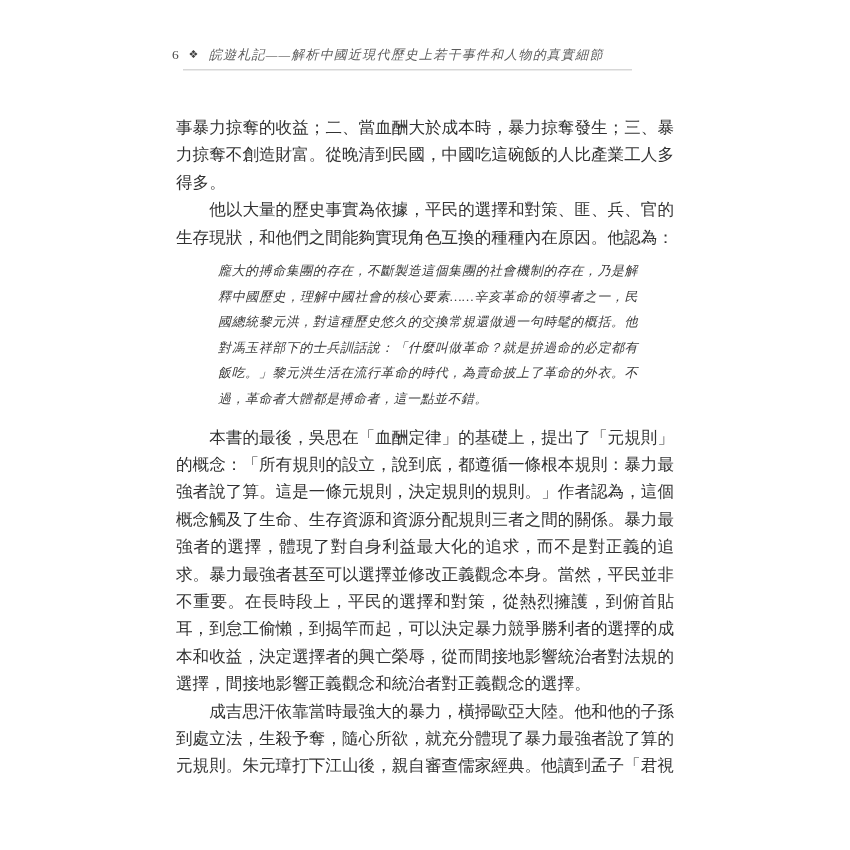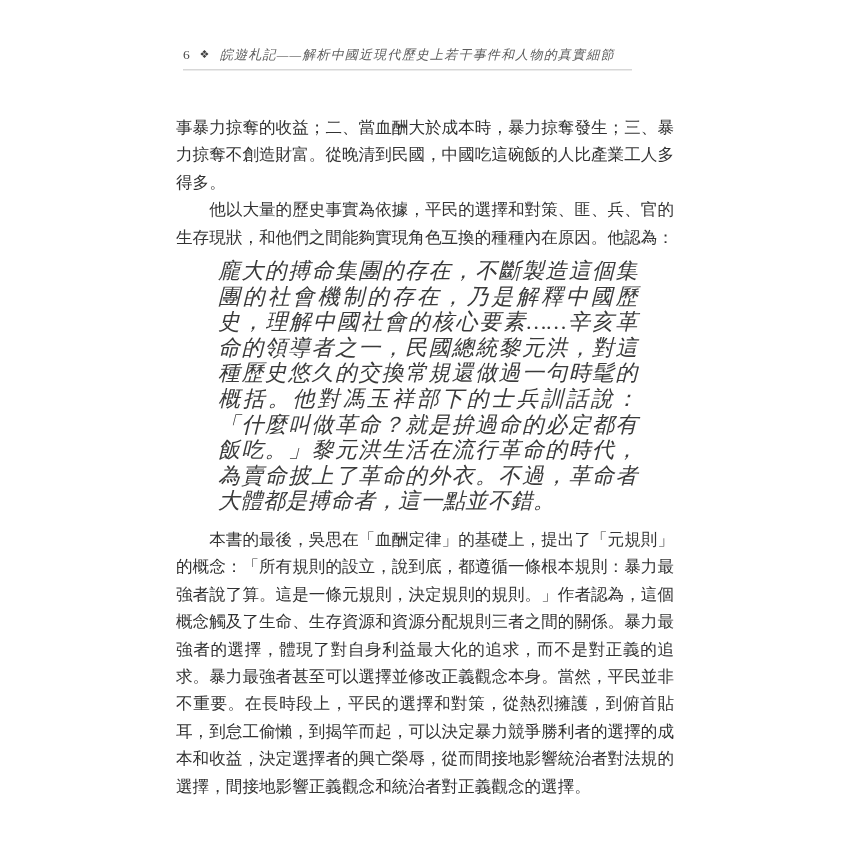--- a/index.html
+++ b/index.html
@@ -10,21 +10,21 @@
   .page {
     position: relative;
     width: 850px;
     height: 850px;
     background: #ffffff;
     overflow: hidden;
     font-family: "Liberation Serif", "DejaVu Serif", serif;
   }
   .running-head {
     position: absolute;
-    left: 183px;
+    left: 172px;
     top: 46px;
     width: 500px;
     font-size: 13px;
     color: #5c5c5c;
     letter-spacing: 1.2px;
     white-space: nowrap;
   }
   .running-head .page-num {
     font-size: 13.5px;
     color: #4a4a4a;
@@ -61,21 +61,21 @@
     overflow-wrap: anywhere;
   }
   .text-column p {
     margin: 0;
   }
   .indent {
     text-indent: 2em;
   }
   .quote {
     margin: 7px 36px 12px 42px;
-    font-size: 22px;
+    font-size: 13px;
     line-height: 25.6px;
     letter-spacing: 0.5px;
     font-style: italic;
     color: #3a3a3a;
     text-align: justify;
   }
 </style>
 </head>
 <body>
 
@@ -87,15 +87,16 @@
     <span class="head-title">皖遊札記——解析中國近現代歷史上若干事件和人物的真實細節</span>
   </header>
 
   <div class="head-rule"></div>
 
   <main class="text-column">
     <p class="body-par">事暴力掠奪的收益；二、當血酬大於成本時，暴力掠奪發生；三、暴力掠奪不創造財富。從晚清到民國，中國吃這碗飯的人比產業工人多得多。</p>
     <p class="body-par indent">他以大量的歷史事實為依據，平民的選擇和對策、匪、兵、官的生存現狀，和他們之間能夠實現角色互換的種種內在原因。他認為：</p>
     <blockquote class="quote">龐大的搏命集團的存在，不斷製造這個集團的社會機制的存在，乃是解釋中國歷史，理解中國社會的核心要素……辛亥革命的領導者之一，民國總統黎元洪，對這種歷史悠久的交換常規還做過一句時髦的概括。他對馮玉祥部下的士兵訓話說：「什麼叫做革命？就是拚過命的必定都有飯吃。」黎元洪生活在流行革命的時代，為賣命披上了革命的外衣。不過，革命者大體都是搏命者，這一點並不錯。</blockquote>
     <p class="body-par indent">本書的最後，吳思在「血酬定律」的基礎上，提出了「元規則」的概念：「所有規則的設立，說到底，都遵循一條根本規則：暴力最強者說了算。這是一條元規則，決定規則的規則。」作者認為，這個概念觸及了生命、生存資源和資源分配規則三者之間的關係。暴力最強者的選擇，體現了對自身利益最大化的追求，而不是對正義的追求。暴力最強者甚至可以選擇並修改正義觀念本身。當然，平民並非不重要。在長時段上，平民的選擇和對策，從熱烈擁護，到俯首貼耳，到怠工偷懶，到揭竿而起，可以決定暴力競爭勝利者的選擇的成本和收益，決定選擇者的興亡榮辱，從而間接地影響統治者對法規的選擇，間接地影響正義觀念和統治者對正義觀念的選擇。</p>
+    <p class="body-par indent">成吉思汗依靠當時最強大的暴力，橫掃歐亞大陸。他和他的子孫到處立法，生殺予奪，隨心所欲，就充分體現了暴力最強者說了算的元規則。朱元璋打下江山後，親自審查儒家經典。他讀到孟子「君視</p>
   </main>
 
 </div>
 
 </body></html>

